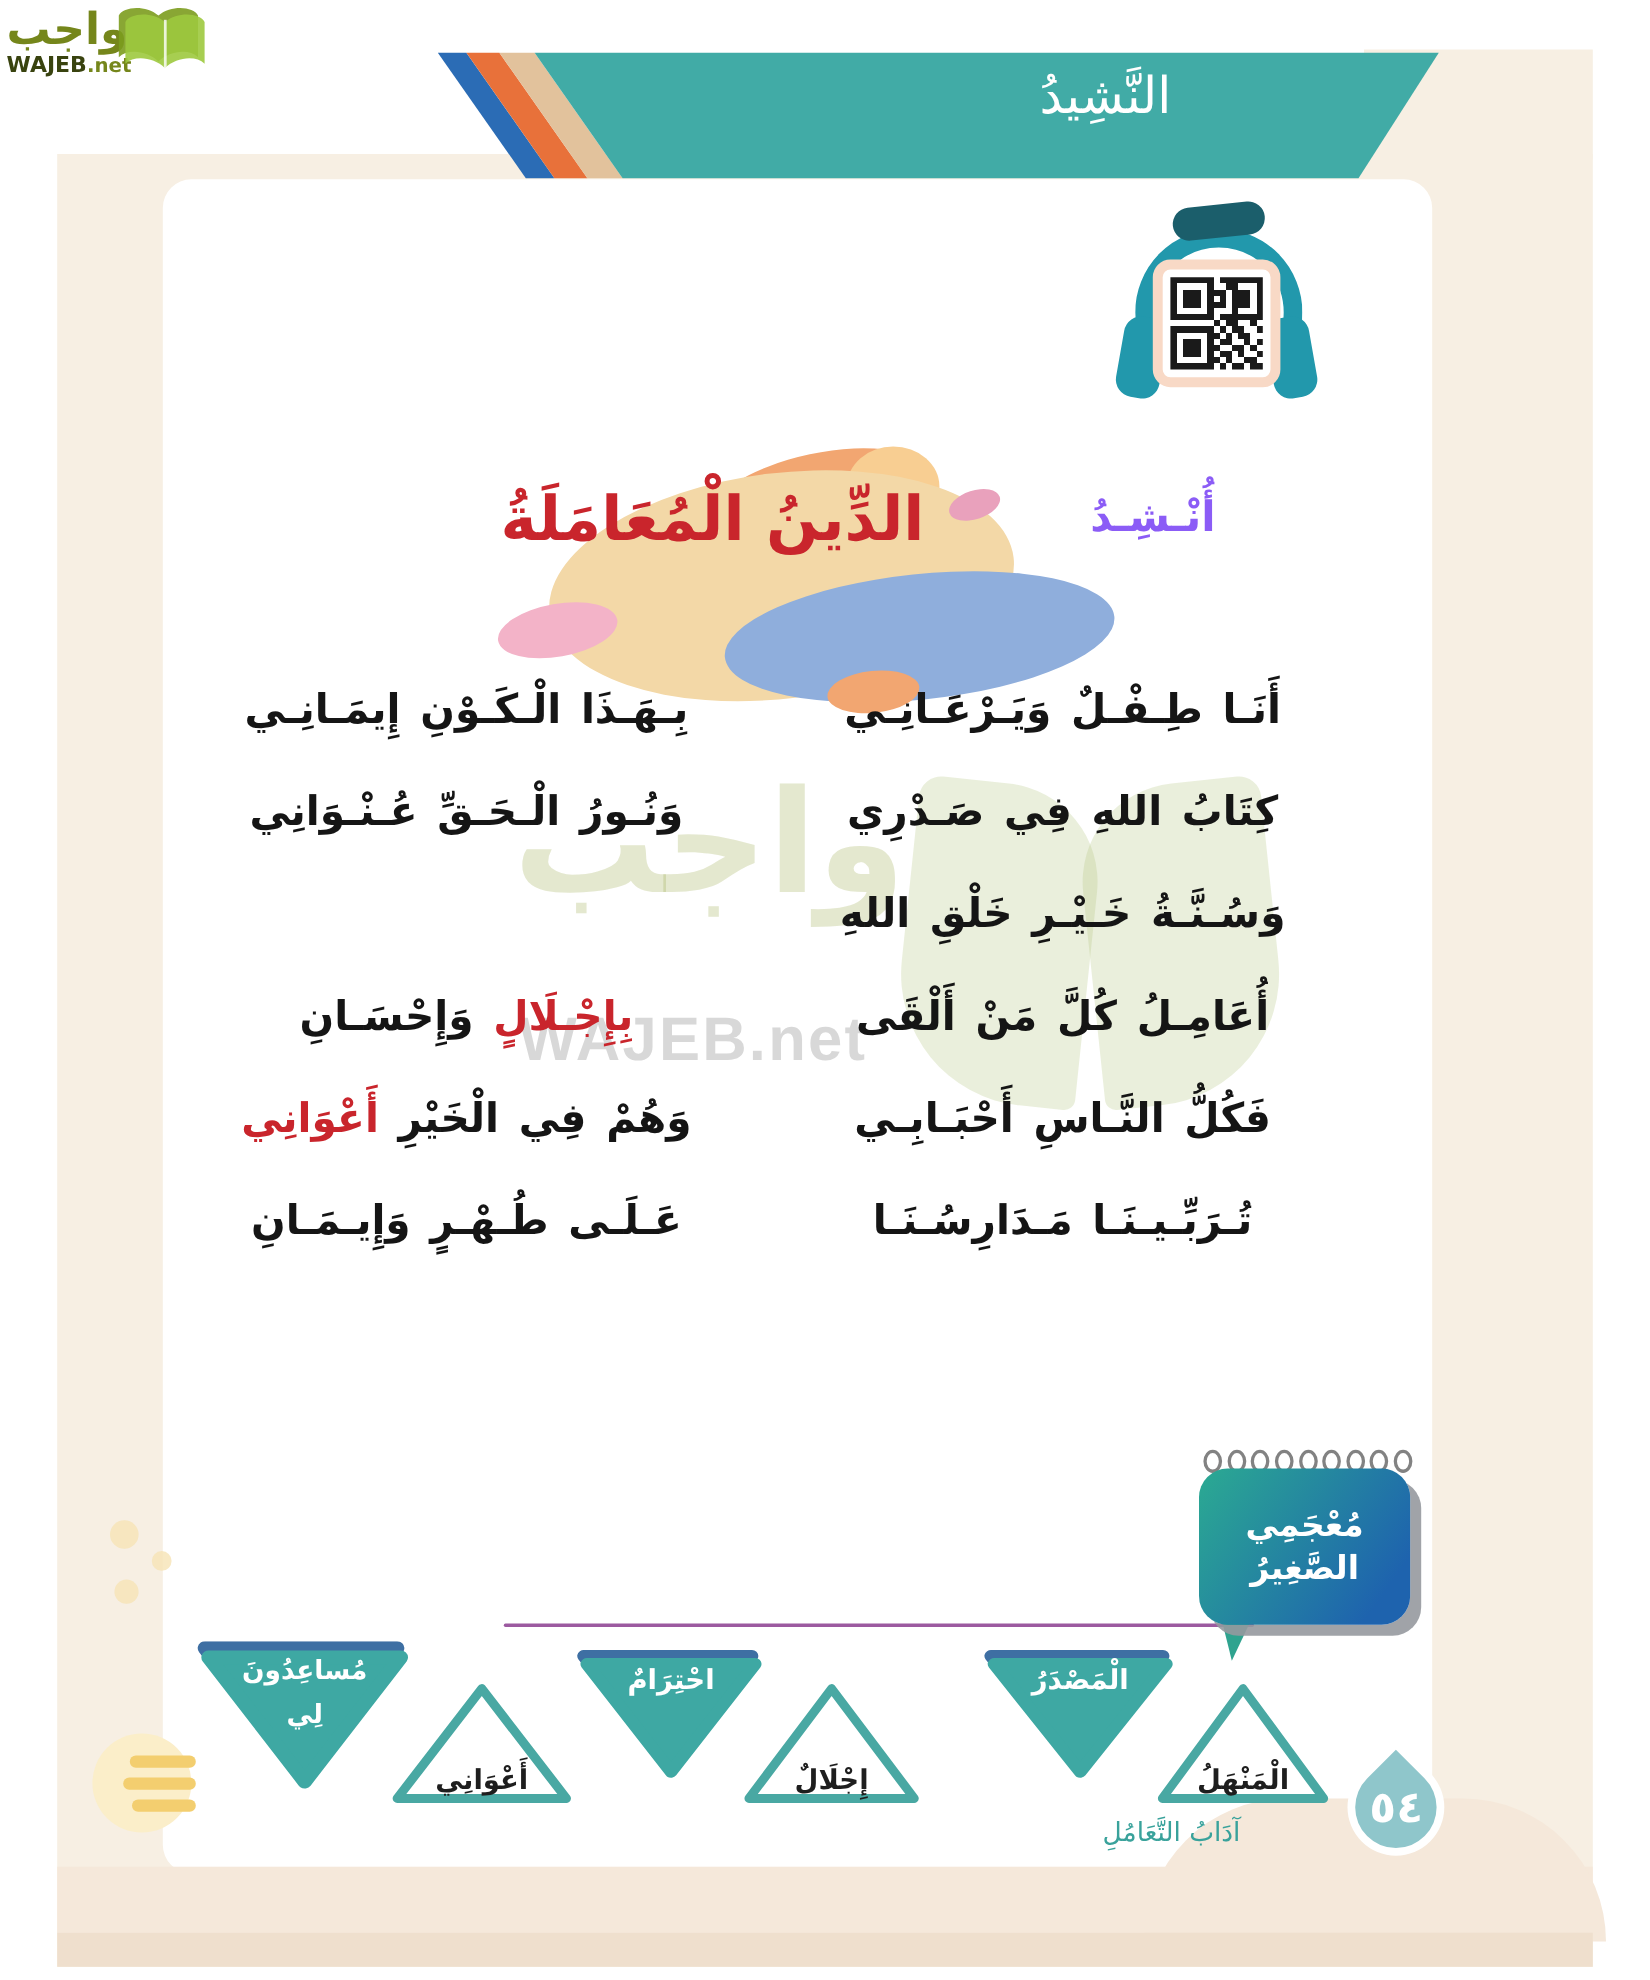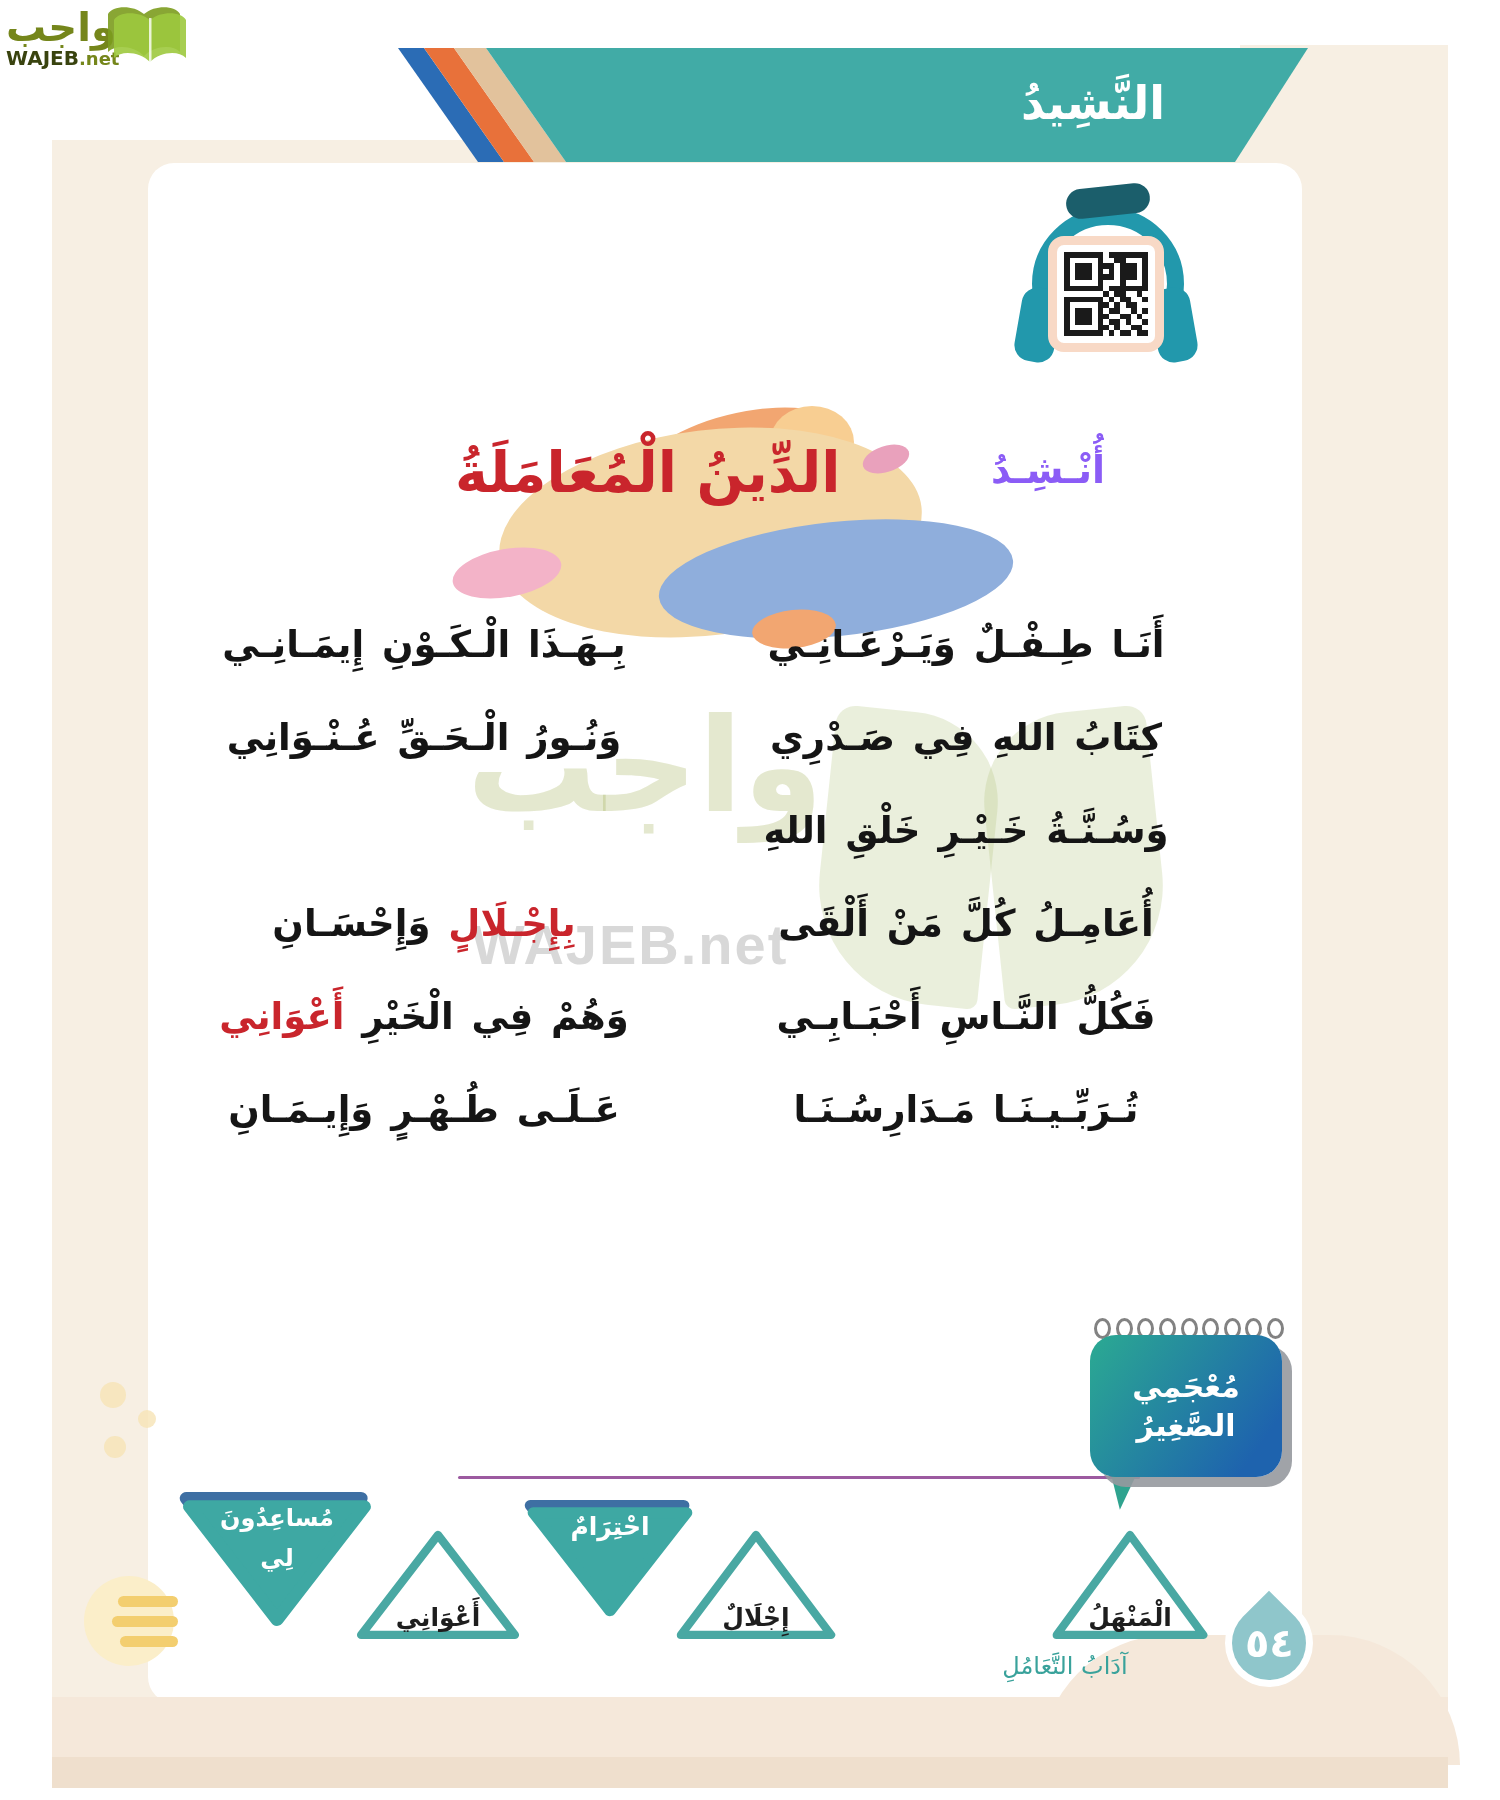--- a/index.html
+++ b/index.html
@@ -11,22 +11,22 @@
   .cream-main{left:52px;top:140px;width:1396px;height:1648px;background:#F7EFE3;}
   .cream-right{left:1240px;top:45px;width:208px;height:100px;background:#F7EFE3;}
   .white-panel{left:148px;top:163px;width:1154px;height:1540px;background:#ffffff;border-radius:26px;}
   .band-light{left:52px;top:1697px;width:1396px;height:60px;background:#F5E8DA;}
   .band-dark{left:52px;top:1757px;width:1396px;height:31px;background:#EFDFCD;}
   .wave{left:1040px;top:1635px;width:420px;height:130px;background:#F5E8DA;
         border-radius:210px 210px 0 0;}
 
   
   .banner-svg{left:380px;top:46px;width:940px;height:118px;}
-  .banner-title{left:945px;top:76px;width:220px;text-align:right;color:#ffffff;
-                font-size:46px;font-weight:700;}
+  .banner-title{left:945px;top:60px;width:220px;text-align:left;color:#ffffff;
+                font-size:46px;font-weight:400;}
 
   
   .logo-ar{left:6px;top:4px;width:100px;text-align:center;font-size:40px;font-weight:700;color:#75861B;}
   .logo-en{left:6px;top:46px;width:110px;text-align:center;font-size:20px;font-weight:700;color:#39430F;}
   .logo-en .net{font-size:18px;color:#75861B;}
   .logo-book{left:100px;top:2px;width:96px;height:70px;}
 
   
   .hp-arcwrap{left:1032px;top:208px;width:152px;height:112px;overflow:hidden;}
   .hp-arc{position:absolute;left:0;top:0;width:118px;height:118px;border:17px solid #2298AC;border-radius:50%;}
@@ -356,40 +356,47 @@
   <div class="abs drop">
     <span>٥٤</span>
   </div>
 
 <div class="tri word t0">
       <svg viewBox="0 0 190 130" preserveAspectRatio="none">
         <polygon points="95,10 178,120 12,120" fill="#ffffff" stroke="#49A8A3" stroke-width="9" stroke-linejoin="round"></polygon>
       </svg>
       <div class="tri-label" dir="rtl">الْمَنْهَلُ</div>
     </div>
-    <div class="tri word t2">
-      <svg viewBox="0 0 190 130" preserveAspectRatio="none">
-        <polygon points="95,10 178,120 12,120" fill="#ffffff" stroke="#49A8A3" stroke-width="9" stroke-linejoin="round"></polygon>
-      </svg>
-      <div class="tri-label" dir="rtl">إِجْلَالٌ</div>
-    </div>
-    <div class="tri meaning t3">
+    <div class="tri meaning t1">
       <svg viewBox="0 0 190 130" preserveAspectRatio="none">
         <polygon points="13,6 171,6 92,114" fill="#3E6FA3" stroke="#3E6FA3" stroke-width="12" stroke-linejoin="round"></polygon>
         <polygon points="16,14 174,14 95,122" fill="#3EA8A3" stroke="#3EA8A3" stroke-width="12" stroke-linejoin="round"></polygon>
       </svg>
-      <div class="tri-label" dir="rtl">احْتِرَامٌ</div>
-    </div>
-    <div class="tri word t4">
+      <div class="tri-label" dir="rtl">الْمَصْدَرُ</div>
+    </div>
+    <div class="tri word t2">
       <svg viewBox="0 0 190 130" preserveAspectRatio="none">
         <polygon points="95,10 178,120 12,120" fill="#ffffff" stroke="#49A8A3" stroke-width="9" stroke-linejoin="round"></polygon>
       </svg>
-      <div class="tri-label" dir="rtl">أَعْوَانِي</div>
-    </div>
-    <div class="tri meaning t5">
+      <div class="tri-label" dir="rtl">إِجْلَالٌ</div>
+    </div>
+    <div class="tri meaning t3">
       <svg viewBox="0 0 190 130" preserveAspectRatio="none">
         <polygon points="13,6 171,6 92,114" fill="#3E6FA3" stroke="#3E6FA3" stroke-width="12" stroke-linejoin="round"></polygon>
         <polygon points="16,14 174,14 95,122" fill="#3EA8A3" stroke="#3EA8A3" stroke-width="12" stroke-linejoin="round"></polygon>
       </svg>
+      <div class="tri-label" dir="rtl">احْتِرَامٌ</div>
+    </div>
+    <div class="tri word t4">
+      <svg viewBox="0 0 190 130" preserveAspectRatio="none">
+        <polygon points="95,10 178,120 12,120" fill="#ffffff" stroke="#49A8A3" stroke-width="9" stroke-linejoin="round"></polygon>
+      </svg>
+      <div class="tri-label" dir="rtl">أَعْوَانِي</div>
+    </div>
+    <div class="tri meaning t5">
+      <svg viewBox="0 0 190 130" preserveAspectRatio="none">
+        <polygon points="13,6 171,6 92,114" fill="#3E6FA3" stroke="#3E6FA3" stroke-width="12" stroke-linejoin="round"></polygon>
+        <polygon points="16,14 174,14 95,122" fill="#3EA8A3" stroke="#3EA8A3" stroke-width="12" stroke-linejoin="round"></polygon>
+      </svg>
       <div class="tri-label" dir="rtl">مُساعِدُونَ</div>
       <div class="tri-label2" dir="rtl">لِي</div>
     </div>
   </div>
 
 </body></html>

